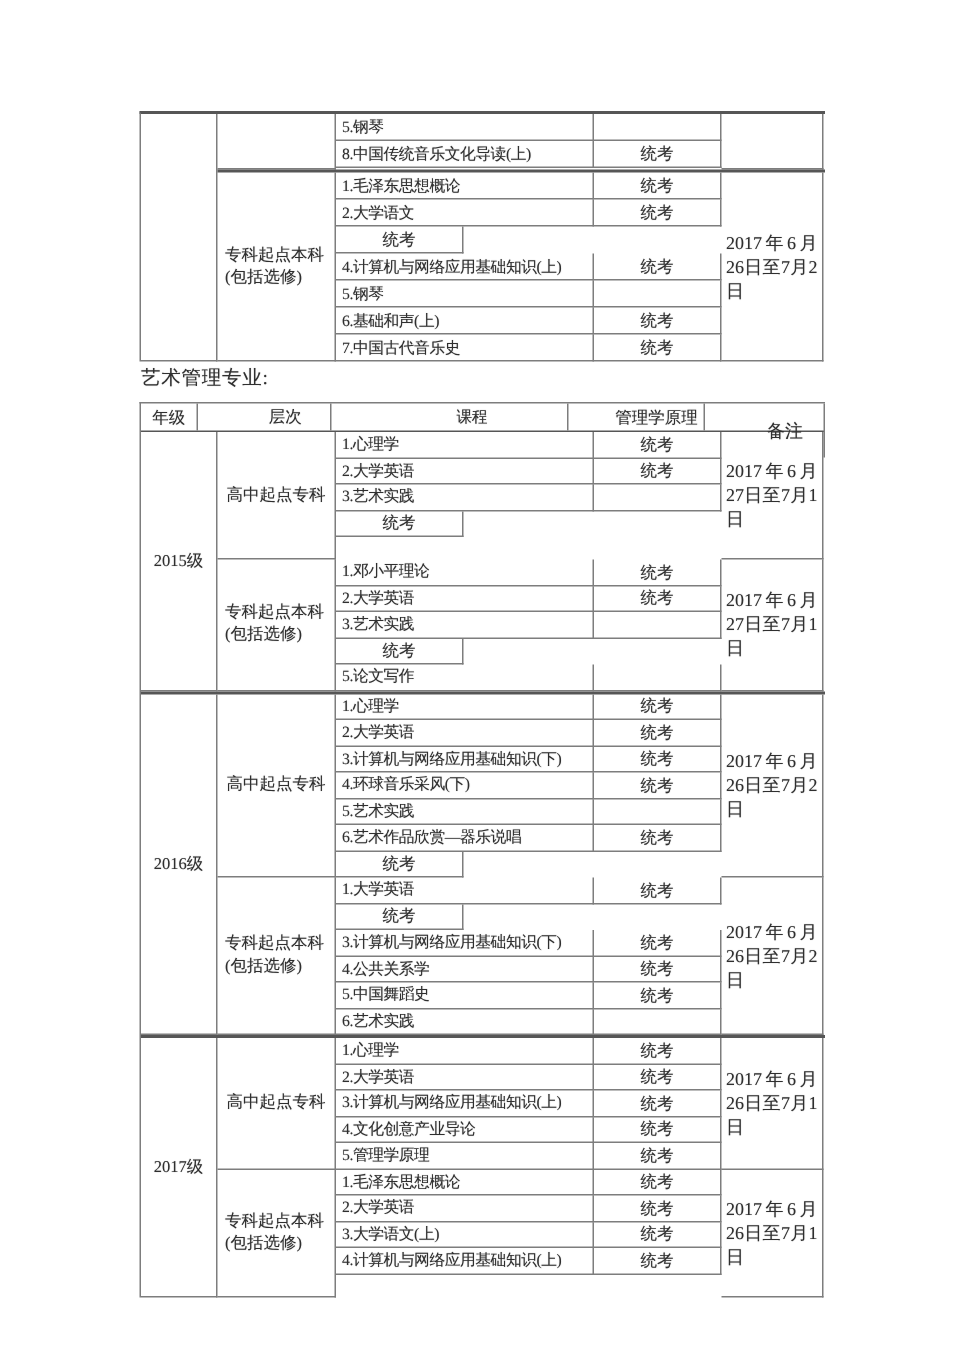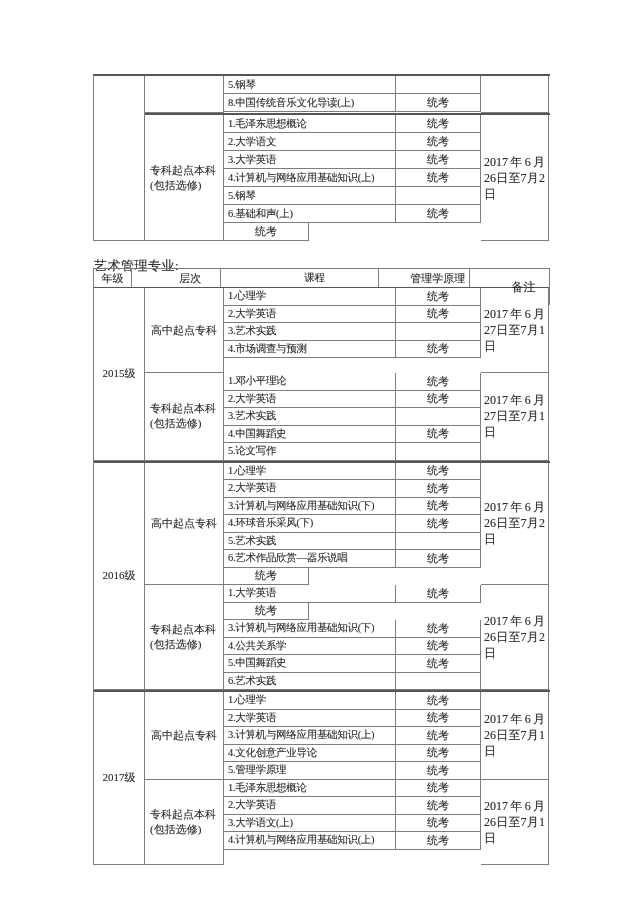--- a/index.html
+++ b/index.html
@@ -30,21 +30,21 @@
   .lv{width:79px;padding:0 5px;line-height:15px;}
   .crs{display:flex;flex-direction:column;}
   .cr{display:flex;}
   .t1 .cr{height:18px;}
   .t2 .cr{height:17.5px;}
   .cc{width:172px;justify-content:flex-start;padding:0 2px 0 4px;font-size:10.5px;letter-spacing:-.3px;white-space:nowrap;}
   .ec{width:85px;}
   .rm{width:68px;font-size:12px;line-height:16px;padding:18px 3px;text-align:justify;}
   .thead{display:flex;height:18px;border-bottom:1.5px solid var(--lnk);gap:28px;}
   .thead .c{border-bottom:none;}
-  .heading{position:absolute;left:94px;top:257px;font-size:13px;letter-spacing:.5px;}
+  .heading{position:absolute;left:94px;top:243px;font-size:13px;letter-spacing:.5px;}
 </style>
 </head>
 <body>
 
 <div class="page">
 
   <div class="tbl t1">
     <div class="blk">
       <div class="c gc ctr"></div>
       <div class="gcol">
@@ -67,36 +67,36 @@
           <div class="crs">
             <div class="cr">
                 <div class="c cc">1.毛泽东思想概论</div>
                 <div class="c ec ctr">统考</div>
               </div>
             <div class="cr">
                 <div class="c cc">2.大学语文</div>
                 <div class="c ec ctr">统考</div>
               </div>
             <div class="cr">
-                <div class="c cc">3.大学英语</div>
                 <div class="c ec ctr">统考</div>
               </div>
             <div class="cr">
                 <div class="c cc">4.计算机与网络应用基础知识(上)</div>
                 <div class="c ec ctr">统考</div>
               </div>
             <div class="cr">
                 <div class="c cc">5.钢琴</div>
                 <div class="c ec ctr"></div>
               </div>
             <div class="cr">
                 <div class="c cc">6.基础和声(上)</div>
                 <div class="c ec ctr">统考</div>
               </div>
             <div class="cr">
+                <div class="c cc">7.中国古代音乐史</div>
                 <div class="c ec ctr">统考</div>
               </div>
           </div>
           <div class="c rm">2017年6月26日至7月2日</div>
         </div>
       </div>
     </div>
   </div>
 
   <div class="heading">艺术管理专业:</div>
@@ -123,21 +123,20 @@
               </div>
             <div class="cr">
                 <div class="c cc">2.大学英语</div>
                 <div class="c ec ctr">统考</div>
               </div>
             <div class="cr">
                 <div class="c cc">3.艺术实践</div>
                 <div class="c ec ctr"></div>
               </div>
             <div class="cr">
-                <div class="c cc">4.市场调查与预测</div>
                 <div class="c ec ctr">统考</div>
               </div>
           </div>
           <div class="c rm">2017年6月27日至7月1日</div>
         </div>
         <div class="grp">
           <div class="c lv ctr">专科起点本科(包括选修)</div>
           <div class="crs">
             <div class="cr">
                 <div class="c cc">1.邓小平理论</div>
@@ -145,21 +144,20 @@
               </div>
             <div class="cr">
                 <div class="c cc">2.大学英语</div>
                 <div class="c ec ctr">统考</div>
               </div>
             <div class="cr">
                 <div class="c cc">3.艺术实践</div>
                 <div class="c ec ctr"></div>
               </div>
             <div class="cr">
-                <div class="c cc">4.中国舞蹈史</div>
                 <div class="c ec ctr">统考</div>
               </div>
             <div class="cr">
                 <div class="c cc">5.论文写作</div>
                 <div class="c ec ctr"></div>
               </div>
           </div>
           <div class="c rm">2017年6月27日至7月1日</div>
         </div>
       </div>

